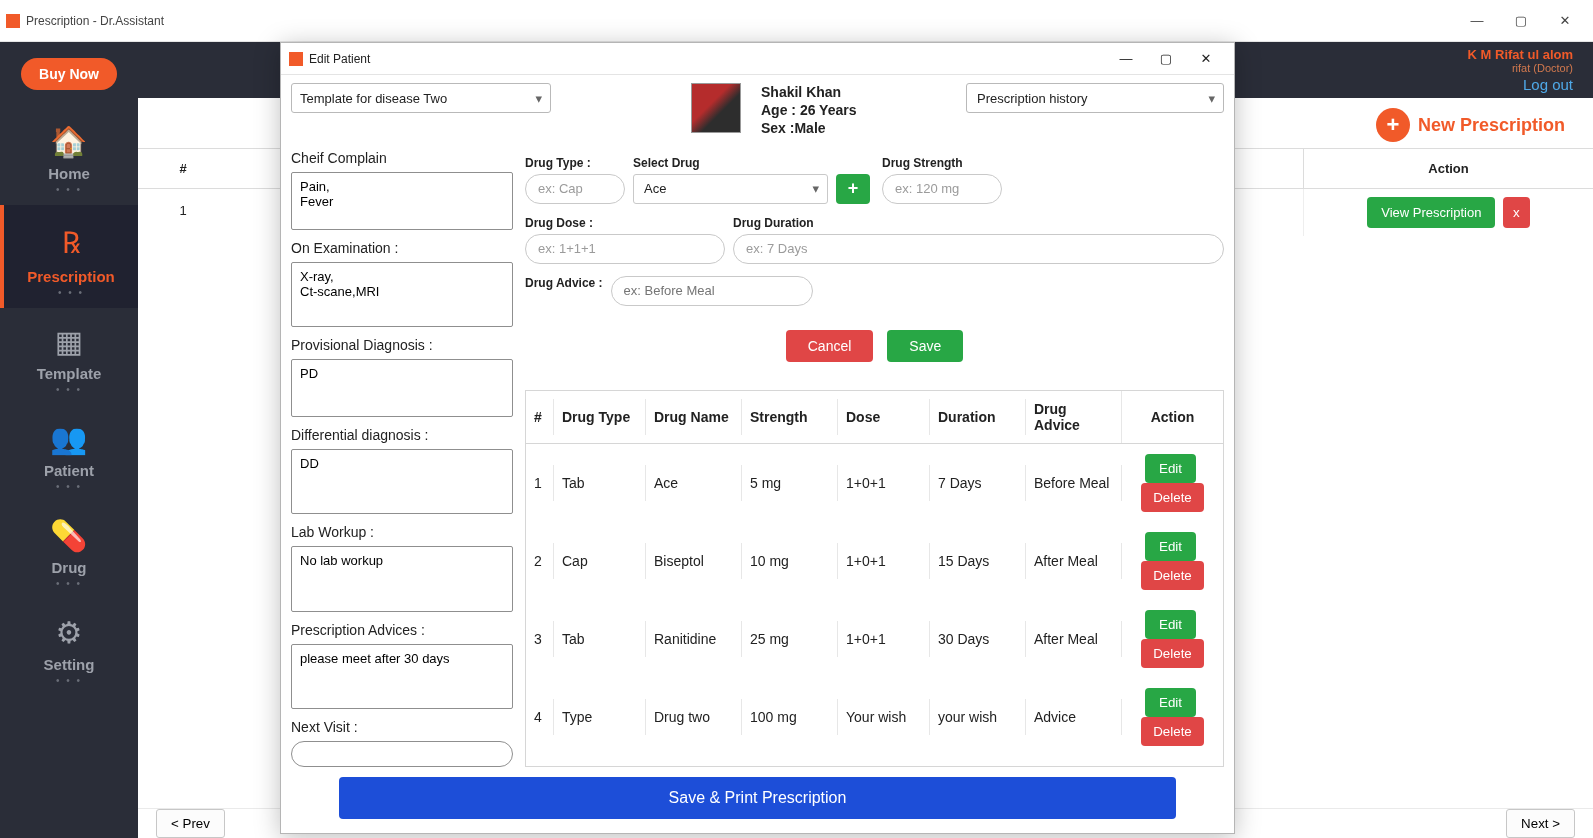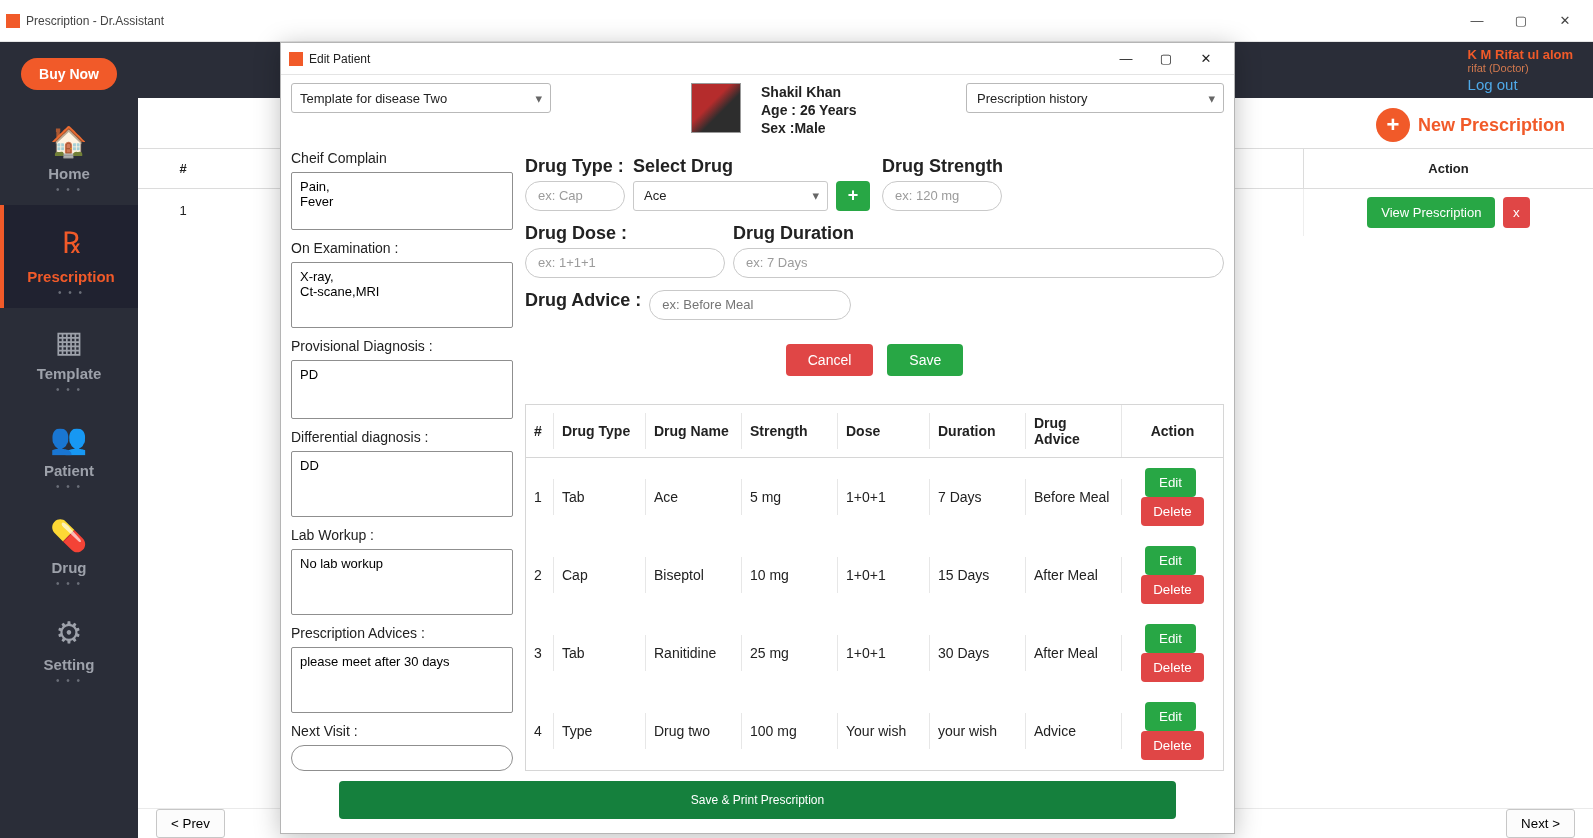--- a/index.html
+++ b/index.html
@@ -23,21 +23,21 @@
 .navitem .lbl{font-size:15px;font-weight:600;color:#9da1aa}
 .navitem .dots{font-size:10px;letter-spacing:2px;color:#6a6e78;margin-top:2px}
 .navitem.active{border-left:4px solid #f15a29;background:#202230}
 .navitem.active .lbl,.navitem.active .ic{color:#f15a29}
 
 
 .maincol{flex:1;display:flex;flex-direction:column;position:relative;background:#fff}
 
 
 .topbar{height:56px;background:#2a2d38;display:flex;align-items:center;justify-content:flex-end;padding:0 20px;color:#fff}
-.topbar .userblock{font-size:12px}
+.topbar .userblock{text-align:right;font-size:12px}
 .topbar .uname{color:#f15a29;font-weight:600;font-size:13px}
 .topbar .urole{color:#d3794e;font-size:11px}
 .topbar .logout{color:#4fa9e8;font-size:15px;margin-top:2px;cursor:pointer}
 
 
 .newrxrow{display:flex;justify-content:flex-end;align-items:center;padding:10px 28px 6px}
 .newrxbtn{display:flex;align-items:center;gap:8px;color:#f15a29;font-weight:700;font-size:18px;cursor:pointer}
 .newrxbtn .circ{width:34px;height:34px;border-radius:50%;background:#f15a29;color:#fff;display:flex;align-items:center;justify-content:center;font-size:22px;font-weight:700}
 
 
@@ -86,21 +86,21 @@
 
 
 .rightcol{flex:1;display:flex;flex-direction:column;gap:6px;margin-left:6px}
 
 
 .rxhist{width:258px;height:30px;border:1px solid #b9b9b9;border-radius:3px;padding:0 24px 0 10px;margin-left:auto;background:#fff;position:relative;display:flex;align-items:center}
 .rxhist:after{content:"▾";position:absolute;right:8px;color:#666}
 
 
 .drugform{display:grid;grid-template-columns:100px 195px 38px 1fr;column-gap:8px;row-gap:4px;margin-top:10px}
-.dfl{font-size:18px;font-weight:600}
+.dfl{font-size:12px;font-weight:600}
 .dfi{height:30px;border:1px solid #c9c9c9;border-radius:16px;padding:0 12px;font-size:13px;color:#333}
 .dfi::placeholder{color:#9b9b9b}
 .dsel{height:30px;border:1px solid #c9c9c9;border-radius:3px;padding:0 24px 0 10px;position:relative;display:flex;align-items:center;background:#fff}
 .dsel:after{content:"▾";position:absolute;right:8px;color:#666}
 .plusbtn{width:34px;height:30px;background:#28a745;color:#fff;border:none;border-radius:4px;font-size:18px;font-weight:700;cursor:pointer}
 .drugrow2{display:grid;grid-template-columns:200px 1fr;column-gap:8px;row-gap:4px;margin-top:6px}
 .drugrow3{display:flex;flex-direction:row;gap:8px;margin-top:6px}
 .fullin{height:30px;border:1px solid #c9c9c9;border-radius:16px;padding:0 12px;font-size:13px}
 
 .csrow{display:flex;gap:14px;justify-content:center;margin-top:18px}
@@ -112,21 +112,21 @@
 .drugtable{margin-top:22px;border:1px solid #d6d6d6;flex:1;overflow:auto;font-size:14px}
 .drow{display:grid;grid-template-columns:28px 92px 96px 96px 92px 96px 96px 1fr;align-items:center;min-height:48px}
 .drow.hdr{font-weight:700;border-bottom:1px solid #d6d6d6;background:#fff}
 .drow>div{padding:10px 8px;border-right:1px solid #e7e7e7}
 .drow>div:last-child{border-right:none;text-align:center}
 .ebtn{background:#28a745;color:#fff;border:none;border-radius:4px;padding:7px 14px;margin-right:4px}
 .dbtn{background:#e04646;color:#fff;border:none;border-radius:4px;padding:7px 12px}
 
 
 .dlgfooter{padding:10px 48px 14px}
-.saveprint{width:100%;background:#15803d;color:#fff;border:none;border-radius:4px;padding:12px 0;font-size:12px;cursor:pointer}
+.saveprint{width:100%;background:#1d4ed8;color:#fff;border:none;border-radius:4px;padding:12px 0;font-size:16px;cursor:pointer}
 </style>
 </head>
 <body>
 
 <div class="titlebar">
   <div class="appicon"></div>
   <div class="title">Prescription - Dr.Assistant</div>
   <div class="spacer"></div>
   <div class="winbtn">—</div>
   <div class="winbtn">▢</div>

